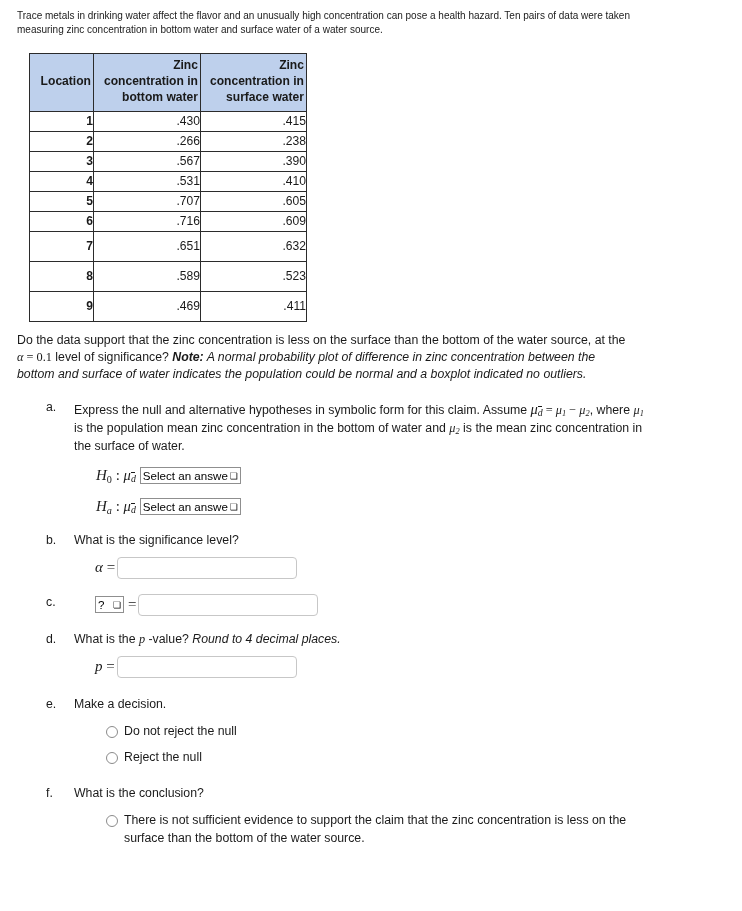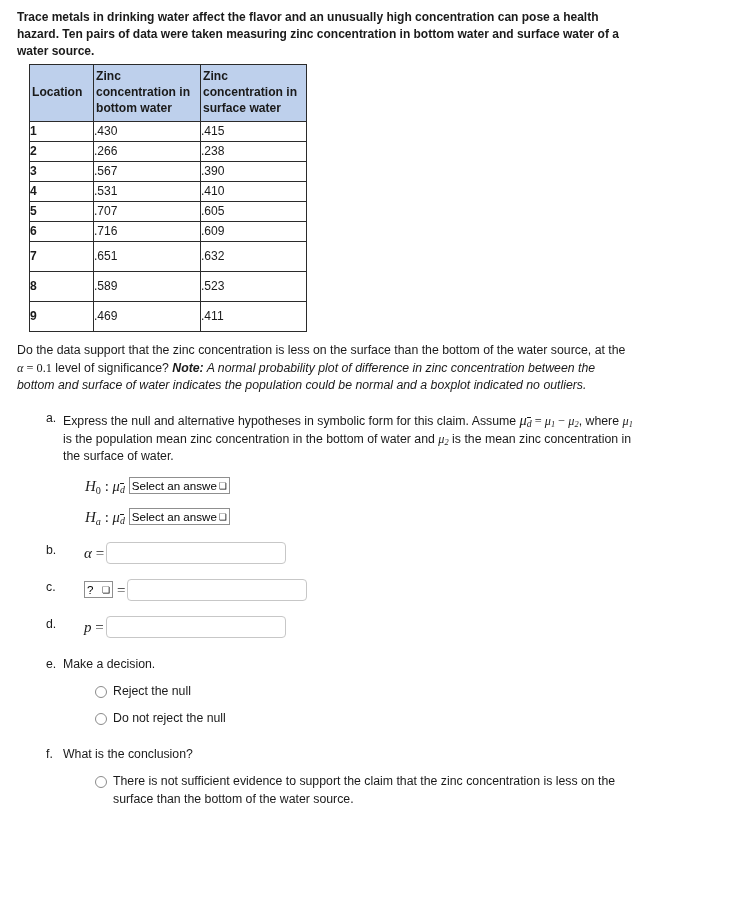--- a/index.html
+++ b/index.html
@@ -19,37 +19,36 @@
   }
   .page {
     padding: 9px 12px 0 12px;
     box-sizing: border-box;
     width: 742px;
   }
 
   
   .intro {
     width: 618px;
-    margin: 0 0 4px 5px;
-    font-size: 12px;
+    margin: 0 0 16px 5px;
+    font-size: 10px;
     line-height: 1.42;
-    font-weight: bold;
   }
 
   
   .data-table {
     border-collapse: collapse;
     margin: 0 0 0 17px;
     width: 277px;
     table-layout: fixed;
   }
   .data-table th,
   .data-table td {
     border: 1px solid #2b2b2b;
-    text-align: left;
+    text-align: right;
     font-size: 12.1px;
     padding: 0;
   }
   .data-table th {
     background: #bed0ec;
     font-weight: bold;
     padding: 4px 2px 5px 2px;
     line-height: 1.3;
     vertical-align: middle;
   }
@@ -74,21 +73,21 @@
     margin-left: 34px;
     margin-top: 15px;
     position: relative;
   }
   .part > .plabel {
     position: absolute;
     left: 0;
     top: 0;
   }
   .part > .pbody {
-    margin-left: 17px;
+    margin-left: 28px;
   }
   .mi { font-family: "Liberation Serif", serif; font-style: italic; }
   .sub {
     font-size: 0.68em;
     vertical-align: -0.26em;
     font-style: italic;
   }
   .opsym {
     font-family: "Liberation Serif", serif;
     font-style: normal;
@@ -325,20 +324,21 @@
           </select>
           <span class="chev">❏</span>
         </span>
       </div>
     </div>
   </div>
 
   <div class="part">
     <span class="plabel">b.</span>
     <div class="pbody">
+      <div>What is the significance level?</div>
       <div class="field-row">
         <span class="eq"><span class="mi">α</span> <span class="opsym">=</span></span>
         <input class="text-box w180" type="text" value="" style="">
       </div>
     </div>
   </div>
 
   <div class="part">
     <span class="plabel">c.</span>
     <div class="pbody">
@@ -351,39 +351,40 @@
         </span>
         <span class="eq" style="margin-left:4px;">=</span>
         <input class="text-box w180" type="text" value="" style="">
       </div>
     </div>
   </div>
 
   <div class="part">
     <span class="plabel">d.</span>
     <div class="pbody">
+      <div><span>What is the </span><span class="mi">p</span><span> -value? </span><i>Round to 4 decimal places.</i></div>
       <div class="field-row">
         <span class="eq"><span class="mi">p</span> <span class="opsym">=</span></span>
         <input class="text-box w180" type="text" value="" style="">
       </div>
     </div>
   </div>
 
   <div class="part gap-e">
     <span class="plabel">e.</span>
     <div class="pbody">
       <div>Make a decision.</div>
       <div class="radio-group">
         <label class="radio-row">
           <span class="radio-dot"></span>
-          <span class="radio-label">Reject the null</span>
+          <span class="radio-label">Do not reject the null</span>
         </label>
         <label class="radio-row">
           <span class="radio-dot"></span>
-          <span class="radio-label">Do not reject the null</span>
+          <span class="radio-label">Reject the null</span>
         </label>
       </div>
     </div>
   </div>
 
   <div class="part gap-e">
     <span class="plabel">f.</span>
     <div class="pbody">
       <div>What is the conclusion?</div>
       <div class="radio-group">

